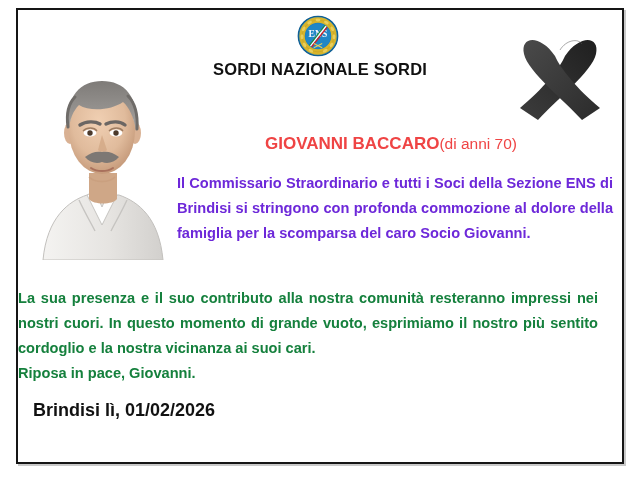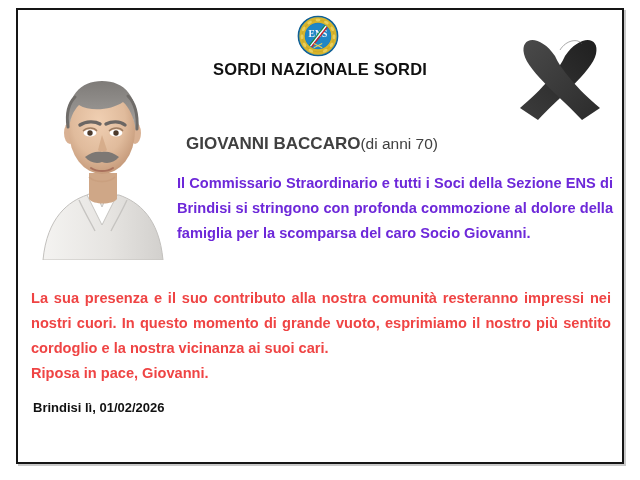--- a/index.html
+++ b/index.html
@@ -83,26 +83,26 @@
     left: 508px;
     top: 22px;
     width: 104px;
     height: 102px;
   }
   .ribbon svg { display: block; }
 
   
   .deceased {
     position: absolute;
-    left: 186px;
+    left: 166px;
     top: 134px;
     width: 450px;
-    text-align: left;
+    text-align: center;
     font-size: 17px;
-    color: #404040;
+    color: #ef4444;
     white-space: nowrap;
   }
   .deceased .name {
     font-weight: bold;
   }
   .deceased .age {
     font-weight: normal;
     font-size: 15.5px;
   }
 
@@ -114,38 +114,38 @@
     width: 436px;
     text-align: justify;
     text-justify: inter-word;
     font-size: 14.6px;
     font-weight: bold;
     line-height: 25px;
     color: #6d28d9;
   }
   .para-2 {
     position: absolute;
-    left: 31px;
+    left: 18px;
     top: 286px;
     width: 580px;
     text-align: justify;
     text-justify: inter-word;
     font-size: 14.6px;
     font-weight: bold;
     line-height: 25px;
-    color: #ef4444;
+    color: #15803d;
   }
   .para-2 .no-justify {
     text-align: left;
   }
   .place-date {
     position: absolute;
     left: 33px;
     top: 400px;
-    font-size: 13px;
+    font-size: 18px;
     font-weight: bold;
     color: #111111;
   }
 </style>
 </head>
 <body>
 
 <div class="page">
   <div class="frame"></div>
 

